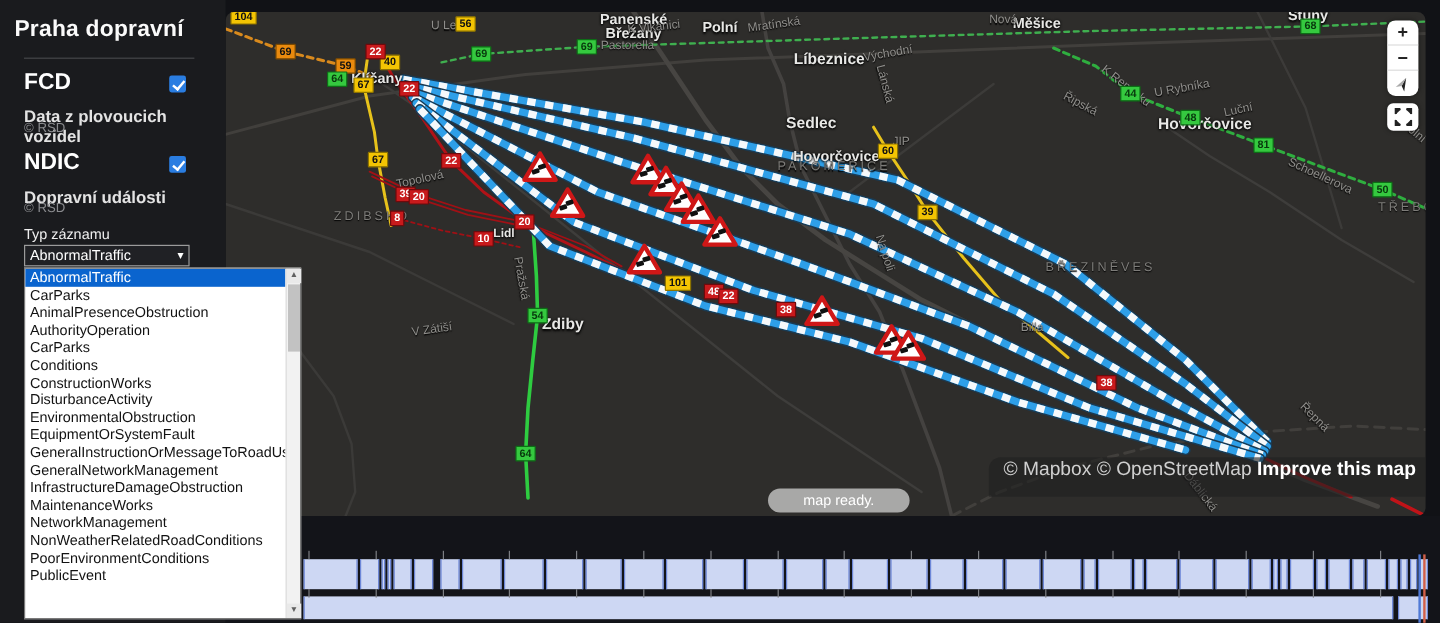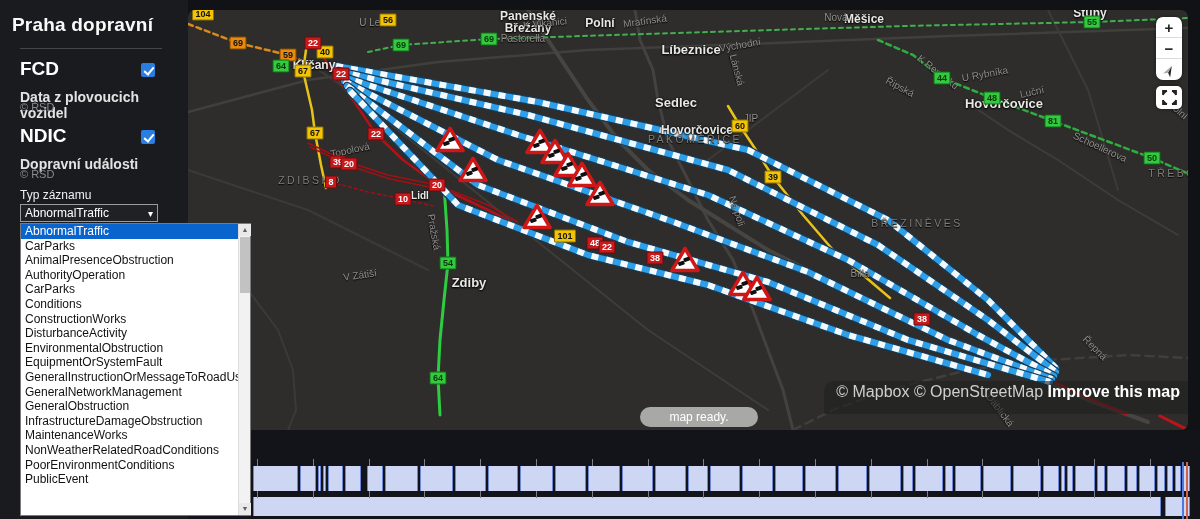--- a/index.html
+++ b/index.html
@@ -119,23 +119,23 @@
         <div class="dd-item">AnimalPresenceObstruction</div>
         <div class="dd-item">AuthorityOperation</div>
         <div class="dd-item">CarParks</div>
         <div class="dd-item">Conditions</div>
         <div class="dd-item">ConstructionWorks</div>
         <div class="dd-item">DisturbanceActivity</div>
         <div class="dd-item">EnvironmentalObstruction</div>
         <div class="dd-item">EquipmentOrSystemFault</div>
         <div class="dd-item">GeneralInstructionOrMessageToRoadUsers</div>
         <div class="dd-item">GeneralNetworkManagement</div>
-        <div class="dd-item">GeneralObstruction</div>
         <div class="dd-item">InfrastructureDamageObstruction</div>
         <div class="dd-item">MaintenanceWorks</div>
+        <div class="dd-item">NetworkManagement</div>
         <div class="dd-item">NonWeatherRelatedRoadConditions</div>
         <div class="dd-item">PoorEnvironmentConditions</div>
         <div class="dd-item">PublicEvent</div>
       </div>
     <div class="dd-scroll">
       <div class="dd-arrow" style="top:0">▲</div>
       <div class="dd-thumb"></div>
       <div class="dd-arrow" style="bottom:0">▼</div>
     </div>
   </div>
@@ -187,21 +187,21 @@
         <div class="mlabel town" style="left: 340px; top: 6px;">Panenské</div>
         <div class="mlabel town" style="left: 340px; top: 18px;">Břežany</div>
         <div class="mlabel town" style="left: 412px; top: 13px;">Polní</div>
         <div class="mlabel town" style="left: 676px; top: 9px;">Měšice</div>
         <div class="mlabel town" style="left: 902px; top: 3px;">Stuny</div>
         <div class="mlabel town big" style="left: 467px; top: 39px;">Líbeznice</div>
         <div class="mlabel town big" style="left: 452px; top: 92px;">Sedlec</div>
         <div class="mlabel town big" style="left: 780px; top: 93px;">Hovorčovice</div>
         <div class="mlabel town" style="left: 509px; top: 120px;">Hovorčovice</div>
         <div class="mlabel town" style="left: 126px; top: 55px;">Klíčany</div>
-        <div class="mlabel town big" style="left: 245px; top: 272px;">Zdiby</div>
+        <div class="mlabel town big" style="left: 245px; top: 260px;">Zdiby</div>
         <div class="mlabel town" style="left: 232px; top: 185px; font-size: 10px; text-align: right;">Lidl</div>
         <div class="mlabel minor" style="left: 187px; top: 12px;">U Lesa</div>
         <div class="mlabel minor" style="left: 457px; top: 11px; transform: translate(-50%, -50%) rotate(-8deg);">Mratínská</div>
         <div class="mlabel minor" style="left: 357px; top: 13px; transform: translate(-50%, -50%) rotate(-6deg);">K Vlkánici</div>
         <div class="mlabel minor" style="left: 648px; top: 7px;">Nová</div>
         <div class="mlabel minor" style="left: 552px; top: 35px; transform: translate(-50%, -50%) rotate(-10deg);">Východní</div>
         <div class="mlabel minor" style="left: 549px; top: 60px; transform: translate(-50%, -50%) rotate(75deg);">Lánská</div>
         <div class="mlabel minor" style="left: 797px; top: 64px; transform: translate(-50%, -50%) rotate(-10deg);">U Rybníka</div>
         <div class="mlabel minor" style="left: 750px; top: 62px; transform: translate(-50%, -50%) rotate(38deg);">K Remízku</div>
         <div class="mlabel minor" style="left: 712px; top: 77px; transform: translate(-50%, -50%) rotate(28deg);">Řipská</div>
@@ -227,21 +227,21 @@
         <div class="badge yellow" style="left: 115px; top: 61px;">67</div>
         <div class="badge yellow" style="left: 127px; top: 123px;">67</div>
         <div class="badge yellow" style="left: 552px; top: 116px;">60</div>
         <div class="badge yellow" style="left: 585px; top: 167px;">39</div>
         <div class="badge yellow" style="left: 377px; top: 226px;">101</div>
         <div class="badge orange" style="left: 50px; top: 33px;">69</div>
         <div class="badge orange" style="left: 100px; top: 45px;">59</div>
         <div class="badge green" style="left: 93px; top: 56px;">64</div>
         <div class="badge green" style="left: 213px; top: 35px;">69</div>
         <div class="badge green" style="left: 301px; top: 29px;">69</div>
-        <div class="badge green" style="left: 904px; top: 12px;">55</div>
+        <div class="badge green" style="left: 904px; top: 12px;">68</div>
         <div class="badge green" style="left: 754px; top: 68px;">44</div>
         <div class="badge green" style="left: 804px; top: 88px;">48</div>
         <div class="badge green" style="left: 865px; top: 111px;">81</div>
         <div class="badge green" style="left: 964px; top: 148px;">50</div>
         <div class="badge green" style="left: 260px; top: 253px;">54</div>
         <div class="badge green" style="left: 250px; top: 368px;">64</div>
         <div class="badge red" style="left: 125px; top: 33px;">22</div>
         <div class="badge red" style="left: 153px; top: 64px;">22</div>
         <div class="badge red" style="left: 188px; top: 124px;">22</div>
         <div class="badge red" style="left: 150px; top: 152px;">39</div>

